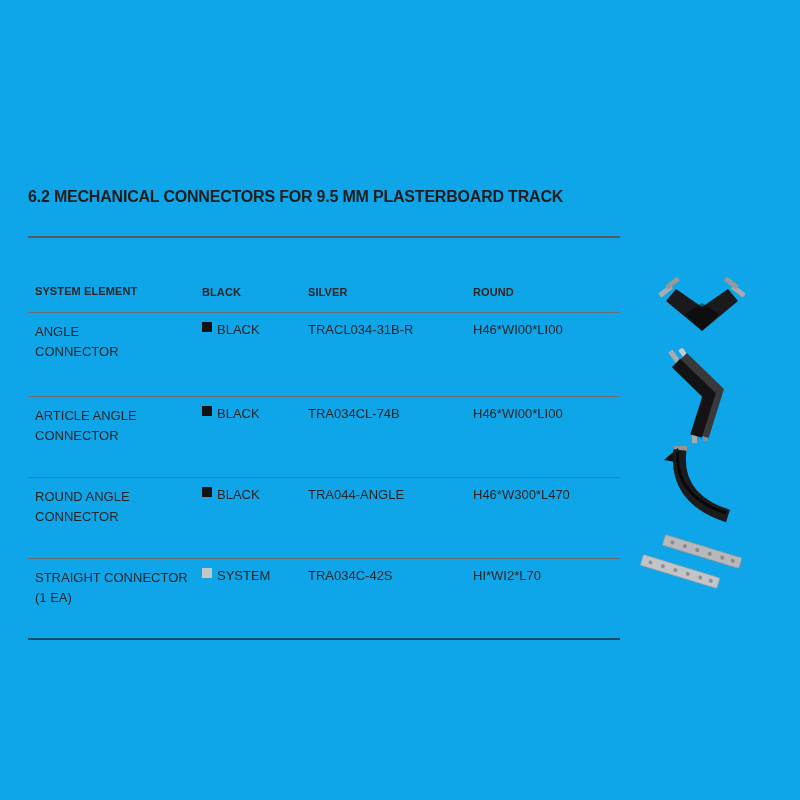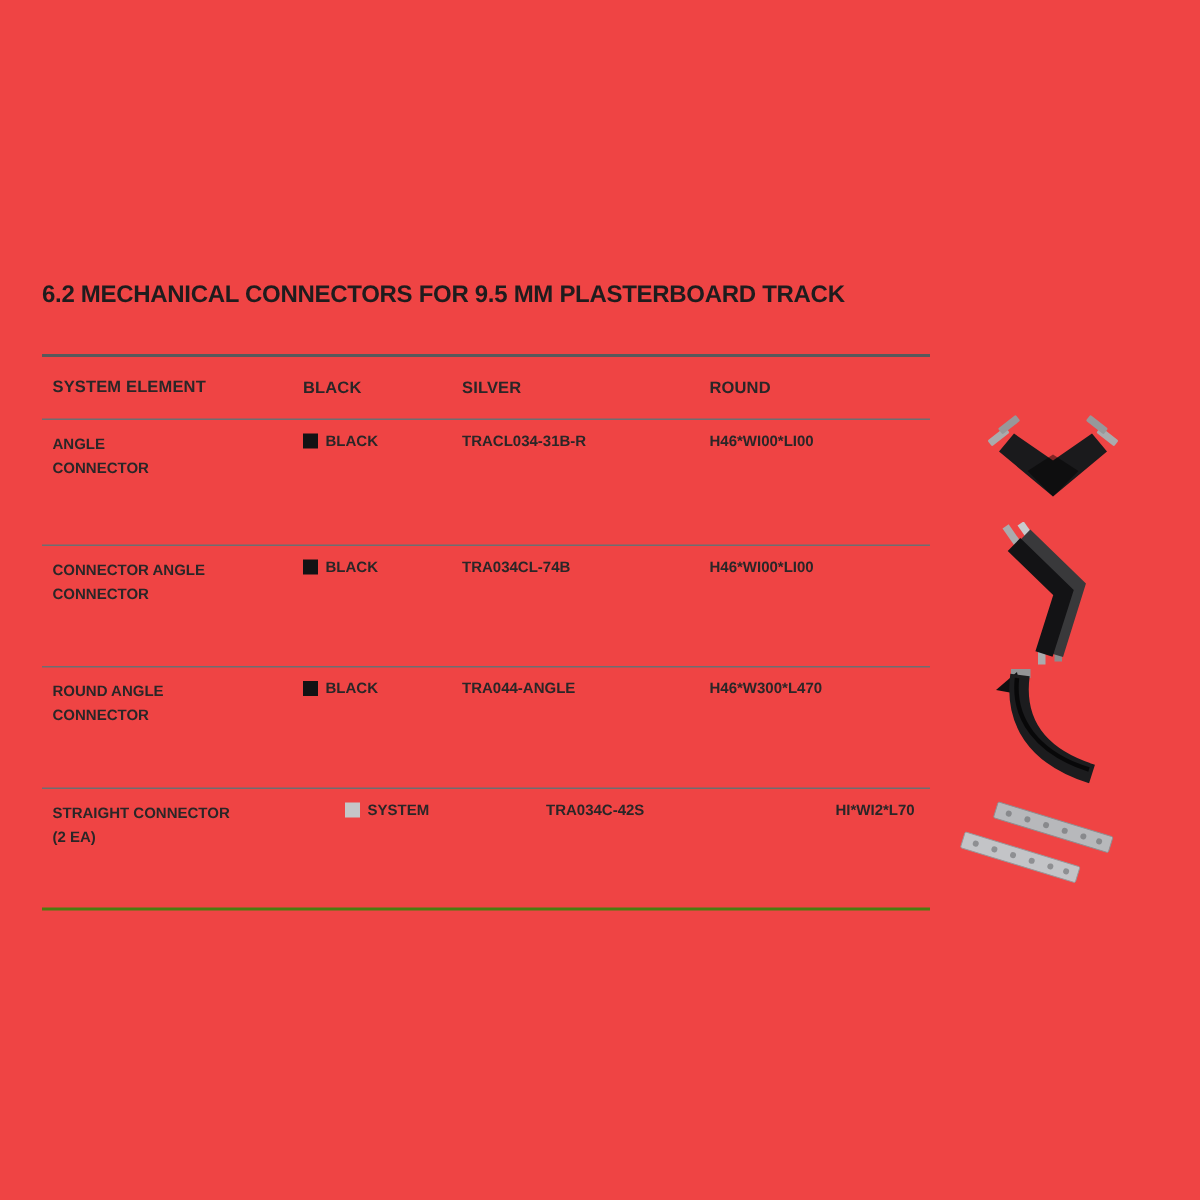--- a/index.html
+++ b/index.html
@@ -1,19 +1,19 @@
 <!DOCTYPE html>
 <html><head>
 <meta charset="utf-8">
 <style>
   * { margin: 0; padding: 0; box-sizing: border-box; }
   html, body { width: 800px; height: 800px; background: #ffffff; overflow: hidden; }
   body { font-family: "Liberation Sans", sans-serif; color: #231f20; position: relative; }
 
-  .page { position: absolute; inset: 0; background: #ef4444; }
+  .page { position: absolute; inset: 0; background: #0ea5e9; }
 
   .section-title {
     position: absolute;
     left: 28px; top: 188px;
     font-size: 16px;
     font-weight: 700;
     letter-spacing: -0.2px;
     color: #1f1c1d;
     white-space: nowrap;
   }
@@ -28,39 +28,40 @@
   .t-row {
     display: grid;
     grid-template-columns: 174px 106px 165px 1fr;
     align-items: start;
   }
 
   .t-head {
     height: 42px;
     align-items: center;
     border-bottom: 1px solid #6d6e71;
+    margin-top: 33px;
   }
 
   .t-head .cell {
     font-size: 11px;
     font-weight: 700;
     letter-spacing: 0.1px;
     color: #2a2627;
   }
 
   .t-body .t-row {
     border-bottom: 1px solid #6d6e71;
     padding-top: 9px;
   }
   .t-body .t-row.r1 { height: 84px; }
   .t-body .t-row.r2 { height: 81px; }
   .t-body .t-row.r3 { height: 81px; }
-  .t-body .t-row.r4 { height: 81px; border-bottom: 2px solid #4d7c0f; gap: 28px; }
+  .t-body .t-row.r4 { height: 81px; border-bottom: 2px solid #0c4a6e; }
 
-  .cell { font-size: 10px; font-weight: 700; color: #2a2627; }
+  .cell { font-size: 13px; font-weight: 400; color: #2a2627; }
   .cell.c1 { padding-left: 7px; line-height: 1.55; }
 
   .color-cell { display: flex; align-items: flex-start; gap: 5px; }
   .swatch {
     width: 10px; height: 10px;
     display: inline-block;
     flex: 0 0 auto;
   }
 
   .photo { position: absolute; }
@@ -92,21 +93,21 @@
         <div class="cell color-cell">
           <span class="swatch" style="background:#121214"></span>
           <span>BLACK</span>
         </div>
         <div class="cell">TRACL034-31B-R</div>
         <div class="cell">H46*WI00*LI00</div>
       </div>
 
       <div class="t-row r2">
         <div class="cell c1">
-          <div>CONNECTOR ANGLE</div>
+          <div>ARTICLE ANGLE</div>
           <div>CONNECTOR</div>
         </div>
         <div class="cell color-cell">
           <span class="swatch" style="background:#121214"></span>
           <span>BLACK</span>
         </div>
         <div class="cell">TRA034CL-74B</div>
         <div class="cell">H46*WI00*LI00</div>
       </div>
 
@@ -119,21 +120,21 @@
           <span class="swatch" style="background:#121214"></span>
           <span>BLACK</span>
         </div>
         <div class="cell">TRA044-ANGLE</div>
         <div class="cell">H46*W300*L470</div>
       </div>
 
       <div class="t-row r4">
         <div class="cell c1">
           <div>STRAIGHT CONNECTOR</div>
-          <div>(2 EA)</div>
+          <div>(1 EA)</div>
         </div>
         <div class="cell color-cell">
           <span class="swatch" style="background:#c5c6c8"></span>
           <span>SYSTEM</span>
         </div>
         <div class="cell">TRA034C-42S</div>
         <div class="cell">HI*WI2*L70</div>
       </div>
 
     </div>

